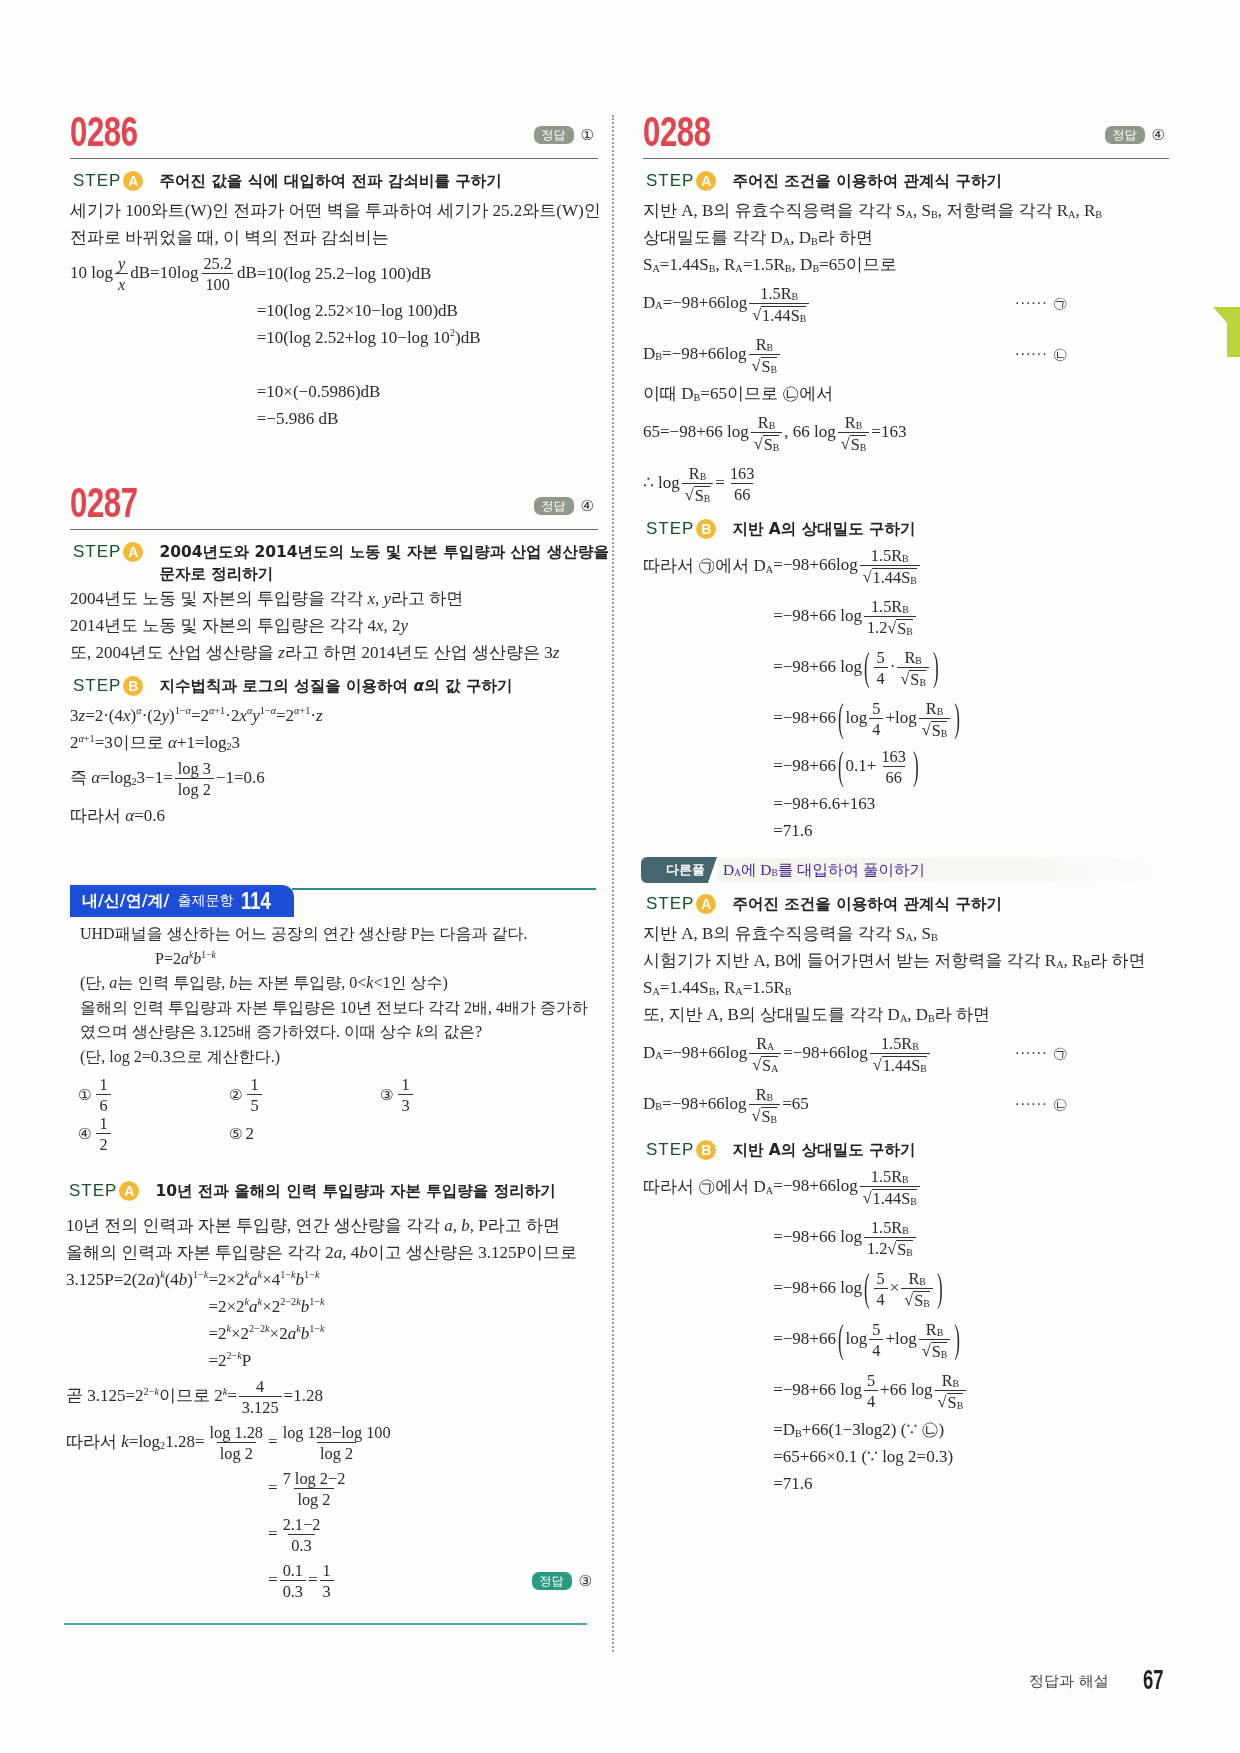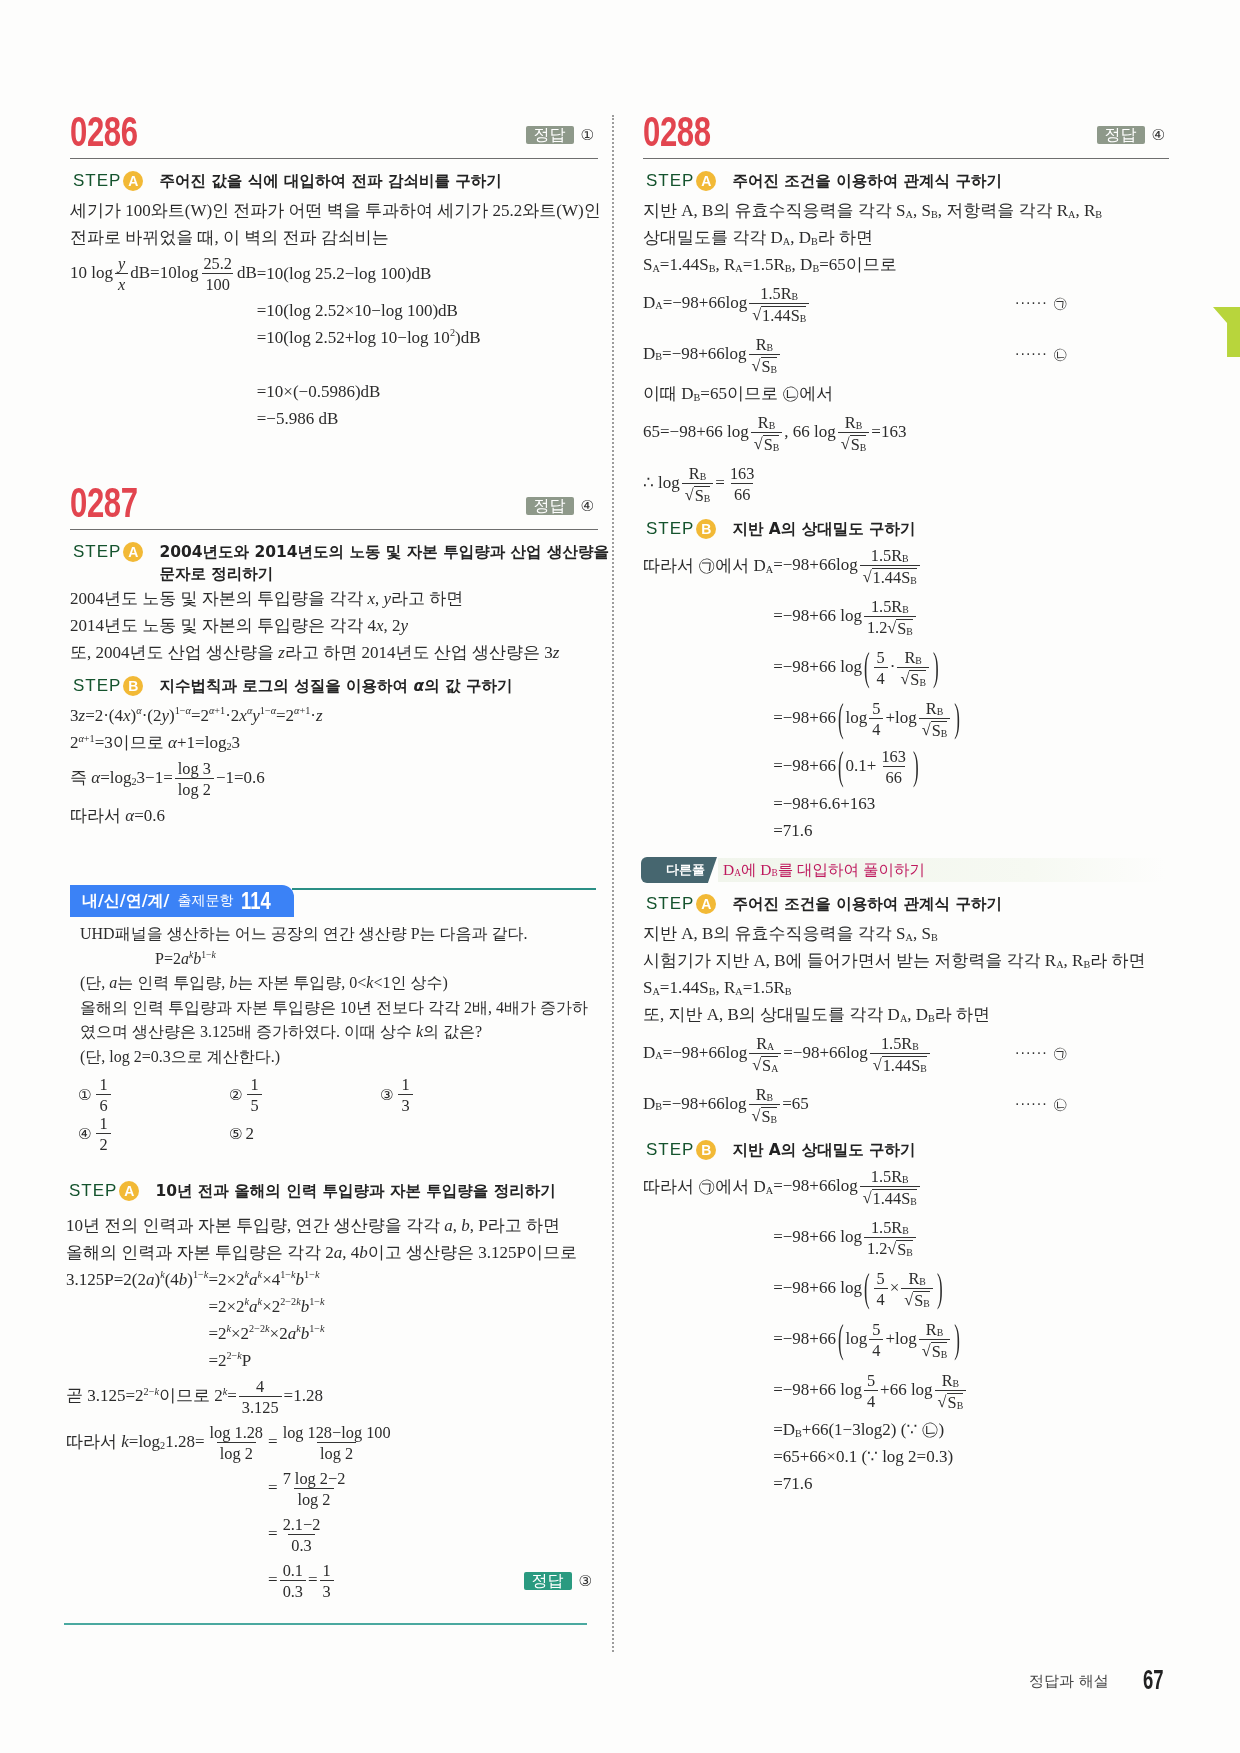--- a/index.html
+++ b/index.html
@@ -5,21 +5,21 @@
 *{box-sizing:border-box;margin:0;padding:0}
 html,body{width:1240px;height:1753px}
 body{position:relative;background:#fdfdfc;color:#2b2b2b;font-family:"Liberation Serif","DejaVu Serif",serif;font-size:17px;overflow:hidden}
 .col{position:absolute;top:0}
 .colL{left:70px;width:528px}
 .colR{left:643px;width:526px}
 .sec{position:absolute;left:0;right:0}
 .hdr{position:relative;height:53px;border-bottom:1.5px solid #6e6e6e;margin-bottom:6px}
 .pnum{position:absolute;left:0;top:4px;font-family:"Liberation Sans",sans-serif;font-weight:700;font-size:42px;line-height:44px;color:#e2454f;transform:scaleX(.74);transform-origin:left center;letter-spacing:-.5px}
 .ans{position:absolute;right:4px;top:20px;display:flex;align-items:center;gap:7px}
-.pill{display:inline-block;background:#8e998a;color:#fff;font-family:"DejaVu Sans",sans-serif;font-size:16px;line-height:18px;height:18px;padding:0 8px;border-radius:2px}
+.pill{display:inline-block;background:#8e998a;color:#fff;font-family:"DejaVu Sans",sans-serif;font-size:12px;line-height:18px;height:18px;padding:0 8px;border-radius:7px}
 .circ{font-family:"DejaVu Sans",sans-serif;font-size:15px;color:#333}
 .ans.final{top:50%;transform:translateY(-50%);right:6px}
 .ans.final .pill{background:#2a9a80}
 .step{display:flex;align-items:flex-start;min-height:32px;padding:5px 0 0 3px;margin:4px 0 0}
 .step + .deriv{margin-top:-5px}
 .step .w{font-family:"Liberation Sans",sans-serif;font-size:17px;letter-spacing:1px;color:#14532d;line-height:22px}
 .step .l{display:inline-block;flex:0 0 20px;width:20px;height:20px;border-radius:50%;background:#f2b936;color:#fff;font-family:"Liberation Sans",sans-serif;font-weight:700;font-size:14px;line-height:20px;text-align:center;margin:1px 0 0 2px}
 .step .t{margin-left:16px;font-family:"DejaVu Sans",sans-serif;font-weight:700;font-size:15.5px;line-height:22px;color:#222}
 .step .t .blk{display:block;white-space:nowrap}
 .ln{position:relative;display:flex;align-items:center;min-height:27px;white-space:nowrap}
@@ -36,39 +36,39 @@
 .frac{display:inline-flex;flex-direction:column;align-items:center;vertical-align:middle;margin:0 2px;font-size:.96em}
 .frac .num{padding:0 3px;line-height:19px}
 .frac .den{border-top:1px solid #333;padding:1px 3px 0;line-height:19px}
 .sqrt{display:inline-flex;align-items:flex-end}
 .rsign{line-height:19px;font-size:1em}
 .rad{border-top:1px solid #333;line-height:17px;padding-left:1px}
 .bigp{display:inline-flex;align-items:center;vertical-align:middle}
 .bp{display:inline-block;transform:scaleY(2.3);margin:0 2px;font-weight:400}
 
 .nx-hdr{position:relative;height:32px}
-.nx-box{position:absolute;left:0;top:0;width:224px;height:32px;background:#3b82f6;border-radius:0 12px 0 0;color:#fff;display:flex;align-items:center;padding-left:12px;gap:8px}
+.nx-box{position:absolute;left:0;top:0;width:224px;height:32px;background:#1d4ed8;border-radius:0 12px 0 0;color:#fff;display:flex;align-items:center;padding-left:12px;gap:8px}
 .nx-tag{font-family:"DejaVu Sans",sans-serif;font-weight:700;font-size:16px}
 .nx-label{font-family:"DejaVu Sans",sans-serif;font-size:14px}
 .nx-num{font-family:"Liberation Sans",sans-serif;font-weight:700;font-size:23px;transform:scaleX(.8);transform-origin:left center}
 .nx-rule{position:absolute;left:222px;right:2px;top:3px;height:2px;background:#2b8f85}
 .nx-q{padding:5px 0 0 10px}
 .nx-q .ln{min-height:24.6px;font-size:16px}
 .nx-q .indent{padding-left:75px}
 .nx-ch{position:relative;margin-top:6px}
 .chrow{position:relative;height:39px}
 .ch{position:absolute;top:0;height:39px;display:flex;align-items:center}
 .ch .mk{font-family:"DejaVu Sans",sans-serif;font-size:15px;margin-right:3px}
 .nsol .step{margin-bottom:5px}
 .teal-rule{position:absolute;left:-6px;width:523px;top:1623px;height:2px;background:#4aa9a0}
 
 .alt-hdr{position:relative;height:26px;margin-bottom:5px}
 .alt-badge{position:absolute;left:-2px;top:0;width:76px;height:26px;background:#46666f;color:#fff;font-family:"DejaVu Sans",sans-serif;font-weight:700;font-size:13px;line-height:26px;padding-left:25px;border-radius:6px 0 0 6px;clip-path:polygon(0 0,100% 0,88% 100%,0 100%)}
 .alt-band{position:absolute;left:75px;right:4px;top:1px;height:24px;background:linear-gradient(90deg,#f1f5ec,#f6f9f2 70%,rgba(253,253,252,0))}
-.alt-title{position:absolute;left:80px;top:0;height:26px;display:flex;align-items:center;font-size:15.5px;color:#be185d}
+.alt-title{position:absolute;left:80px;top:0;height:26px;display:flex;align-items:center;font-size:15.5px;color:#4c1d95}
 
 .divider{position:absolute;left:612px;top:115px;height:1537px;border-left:2px dotted #9c9c9c}
 .side-tab{position:absolute;left:1213px;top:307px;width:27px;height:50px;background:#b8d53c;clip-path:polygon(0 0,100% 0,100% 100%,52% 100%,52% 32%)}
 .foot-label{position:absolute;left:1029px;top:1672px;font-family:"DejaVu Sans",sans-serif;font-size:15px;color:#444}
 .foot-num{position:absolute;left:1143px;top:1664px;font-family:"Liberation Sans",sans-serif;font-weight:700;font-size:28px;line-height:32px;color:#222;transform:scaleX(.66);transform-origin:left center}
 </style>
 </head>
 <body>
 
 <div class="divider"></div>

